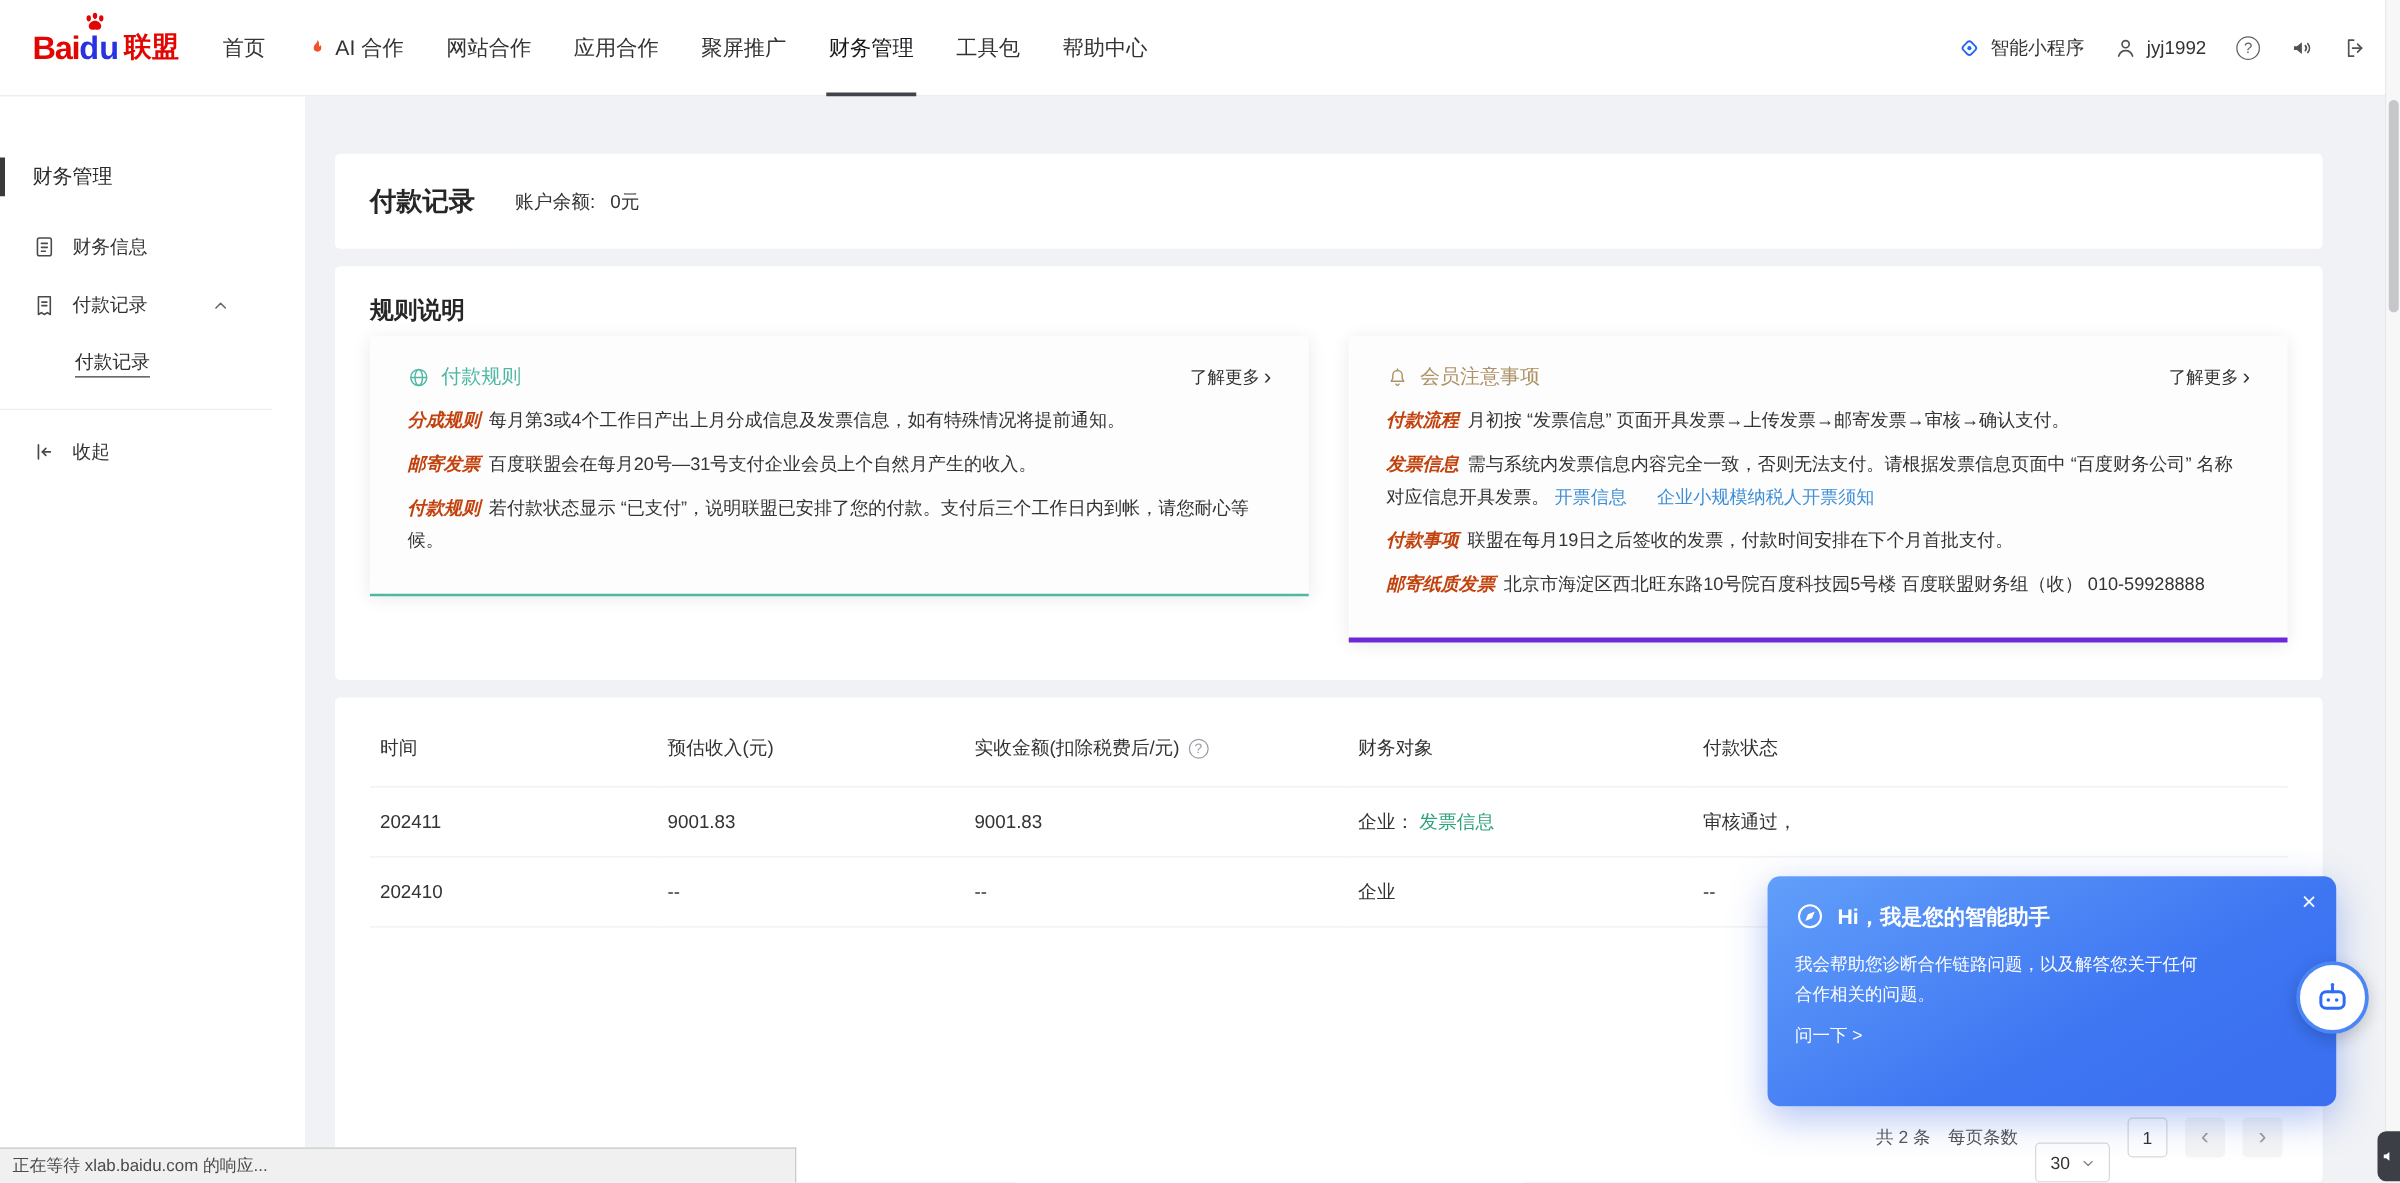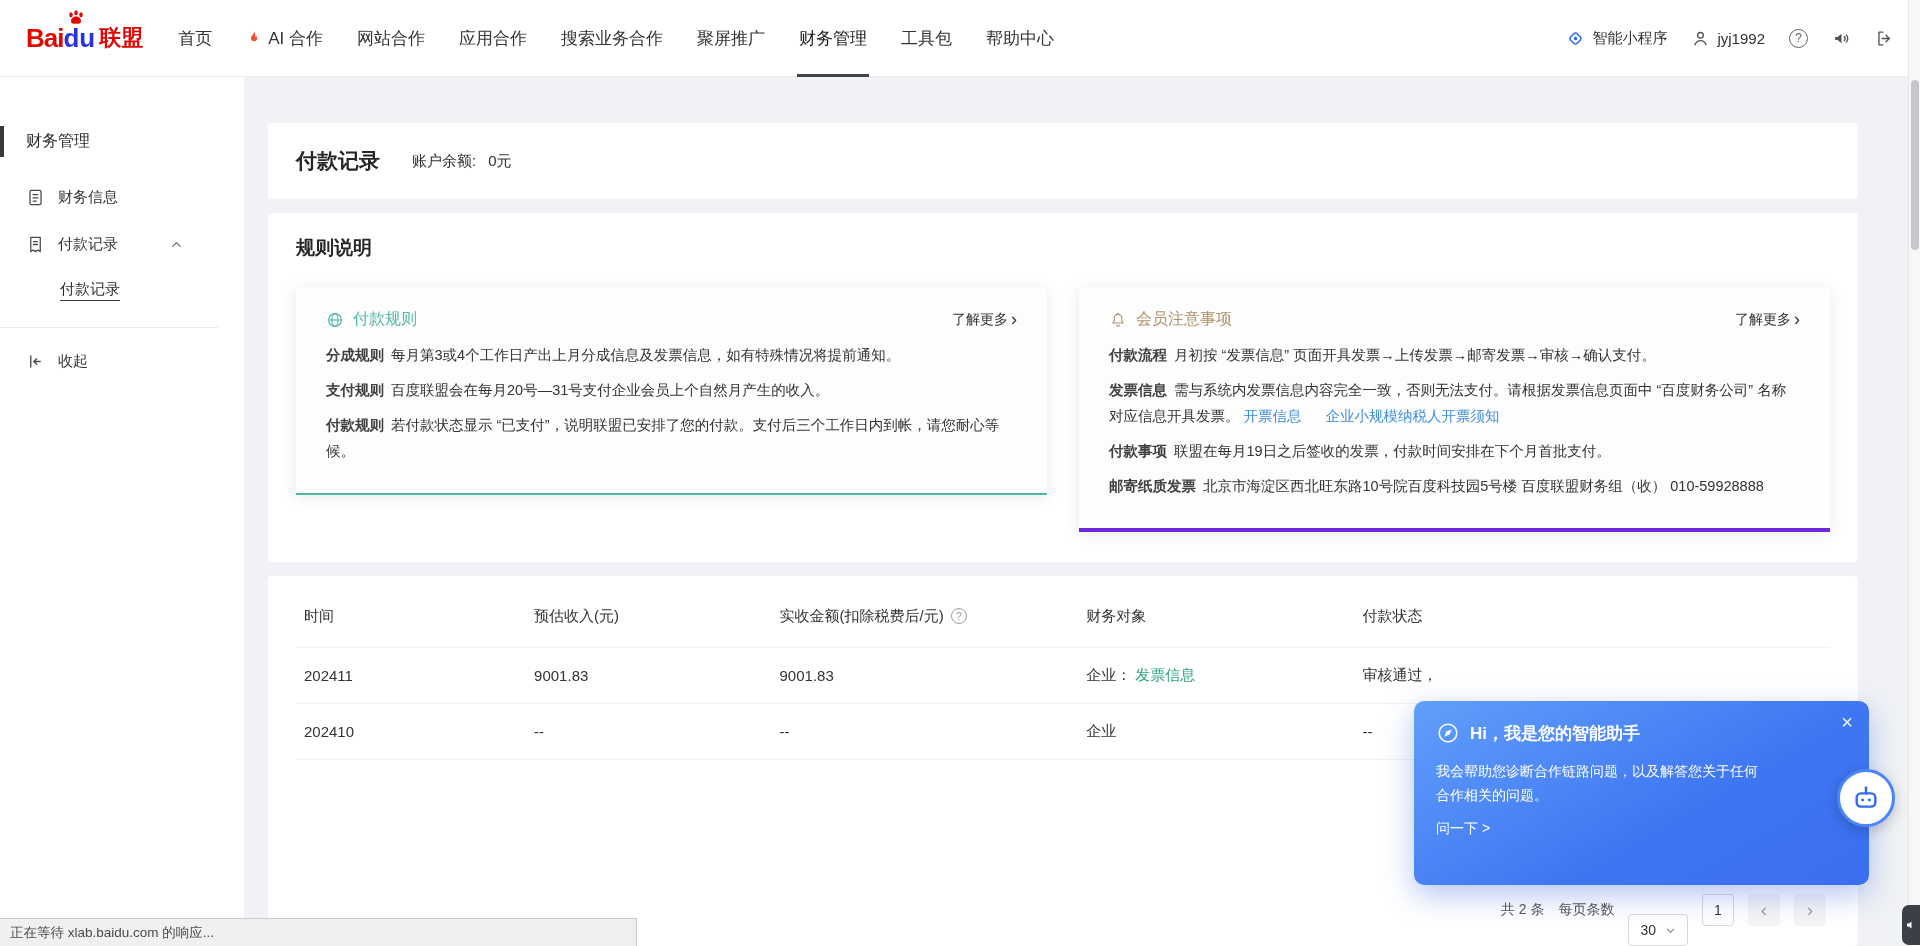--- a/index.html
+++ b/index.html
@@ -50,35 +50,35 @@
 
   
   .main { flex:1; padding:46px 62px 0 24px; display:flex; flex-direction:column; min-width:0; }
   .card { background:#fff; border-radius:4px; }
   .header-card { height:76px; display:flex; align-items:center; padding:0 28px;
                  margin-bottom:14px; flex-shrink:0; }
   .page-title { font-size:21px; font-weight:bold; color:#262626; }
   .balance { margin-left:32px; font-size:15px; color:#333; display:flex; gap:12px; align-items:center; }
 
   .rules-card { padding:22px 28px 30px; margin-bottom:14px; flex-shrink:0; }
-  .rules-title { font-size:19px; font-weight:bold; color:#262626; margin-bottom:26px; }
+  .rules-title { font-size:19px; font-weight:bold; color:#262626; margin-bottom:8px; }
   .rules-row { display:flex; gap:32px; align-items:flex-start; }
   .rule-box { flex:1; background:#fdfdfd; box-shadow:0 2px 14px rgba(0,0,0,.09);
               padding:16px 30px 20px; }
   .rule-box.teal { border-bottom:2px solid #4fb8a4; }
   .rule-box.tan  { border-bottom:4px solid #6d28d9; }
   .rb-head { display:flex; justify-content:space-between; align-items:center; margin:6px 0 12px; }
   .rb-title { display:flex; align-items:center; gap:9px; font-size:16px; }
   .teal .rb-title { color:#4fb8a4; }
   .tan  .rb-title { color:#ae9266; }
   .rb-title svg { width:18px; height:18px; }
   .rb-more { font-size:14px; color:#333; display:flex; align-items:center; gap:3px; cursor:pointer; }
   .rb-more .ar { font-size:18px; line-height:1; padding-bottom:2px; }
   .rb-p { font-size:14.5px; line-height:1.8; color:#333; margin:9px 0; }
-  .rb-p b { color:#404040; margin-right:7px; }
+  .rb-p b { color:#c2410c; margin-right:7px;font-style:italic; }
   .rb-link { color:#3e8fd8; margin-right:24px; cursor:pointer; text-decoration:none; }
 
   .table-card { flex:1; display:flex; flex-direction:column; padding:10px 28px 0; min-height:0; }
   table { width:100%; border-collapse:collapse; }
   th { text-align:left; font-weight:normal; font-size:15px; color:#333; padding:21px 8px;
        border-bottom:1px solid #f0f0f0; white-space:nowrap; }
   td { font-size:15px; color:#333; padding:18px 8px; border-bottom:1px solid #f0f0f0; }
   .help { display:inline-flex; width:16px; height:16px; border:1px solid #9aa0a6; border-radius:50%;
           color:#9aa0a6; font-size:11px; align-items:center; justify-content:center;
           margin-left:7px; vertical-align:1px; cursor:pointer; }
@@ -157,23 +157,20 @@
             <path d="M12 2c.4 2.2-.4 3.6-1.8 5.1C8.7 8.7 7.4 10.2 7.4 12.4a4.6 4.6 0 009.2 0c0-1.3-.4-2.4-1.1-3.4-.4.9-1 1.5-1.8 1.7.6-2.3.3-5.7-1.7-8.7z"></path>
           </svg>
       </span>
       <span>AI 合作</span>
     </div>
     <div class="nav-item">
         <span>网站合作</span>
       </div>
     <div class="nav-item">
         <span>应用合作</span>
-      </div>
-    <div class="nav-item">
-        <span>搜索业务合作</span>
       </div>
     <div class="nav-item">
         <span>聚屏推广</span>
       </div>
     <div class="nav-item active">
         <span>财务管理</span>
       </div>
     <div class="nav-item">
         <span>工具包</span>
       </div>
@@ -280,21 +277,21 @@
                   <ellipse cx="12" cy="12" rx="4" ry="8.5"></ellipse>
                 </svg>
               <span>付款规则</span>
             </div>
             <div class="rb-more">
               <span>了解更多</span>
               <span class="ar">›</span>
             </div>
           </div>
           <p class="rb-p"><b>分成规则</b><span>每月第3或4个工作日产出上月分成信息及发票信息，如有特殊情况将提前通知。</span></p>
-          <p class="rb-p"><b>支付规则</b><span>百度联盟会在每月20号—31号支付企业会员上个自然月产生的收入。</span></p>
+          <p class="rb-p"><b>邮寄发票</b><span>百度联盟会在每月20号—31号支付企业会员上个自然月产生的收入。</span></p>
           <p class="rb-p"><b>付款规则</b><span>若付款状态显示 “已支付”，说明联盟已安排了您的付款。支付后三个工作日内到帐，请您耐心等候。</span></p>
         </div>
 
         <div class="rule-box tan">
           <div class="rb-head">
             <div class="rb-title">
               <svg viewBox="0 0 24 24" fill="none" stroke="currentColor" stroke-width="1.5" stroke-linecap="round" stroke-linejoin="round">
                   <path d="M12 4.5a5 5 0 00-5 5V13l-1.7 3h13.4L17 13V9.5a5 5 0 00-5-5z"></path>
                   <path d="M10.3 19a1.8 1.8 0 003.4 0"></path>
                   <path d="M12 3v1.5"></path>

